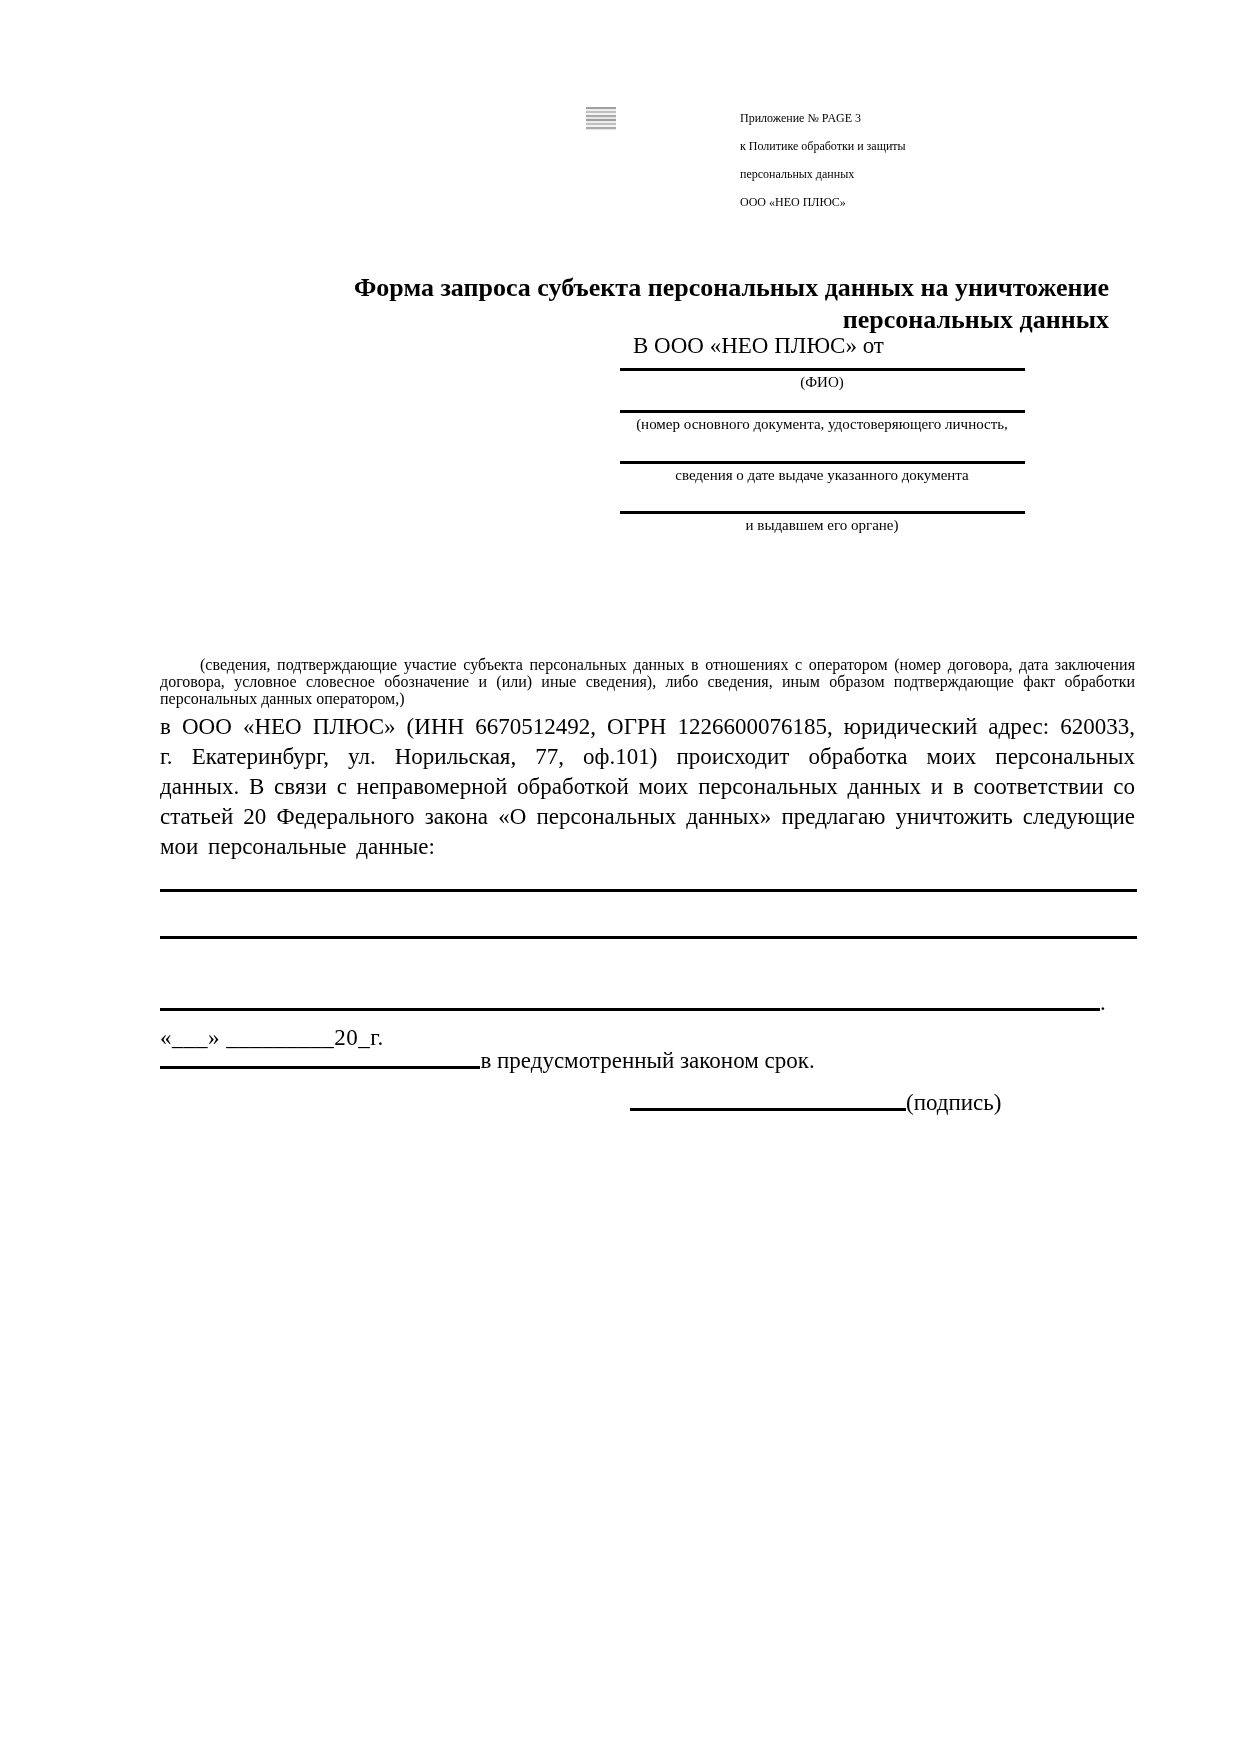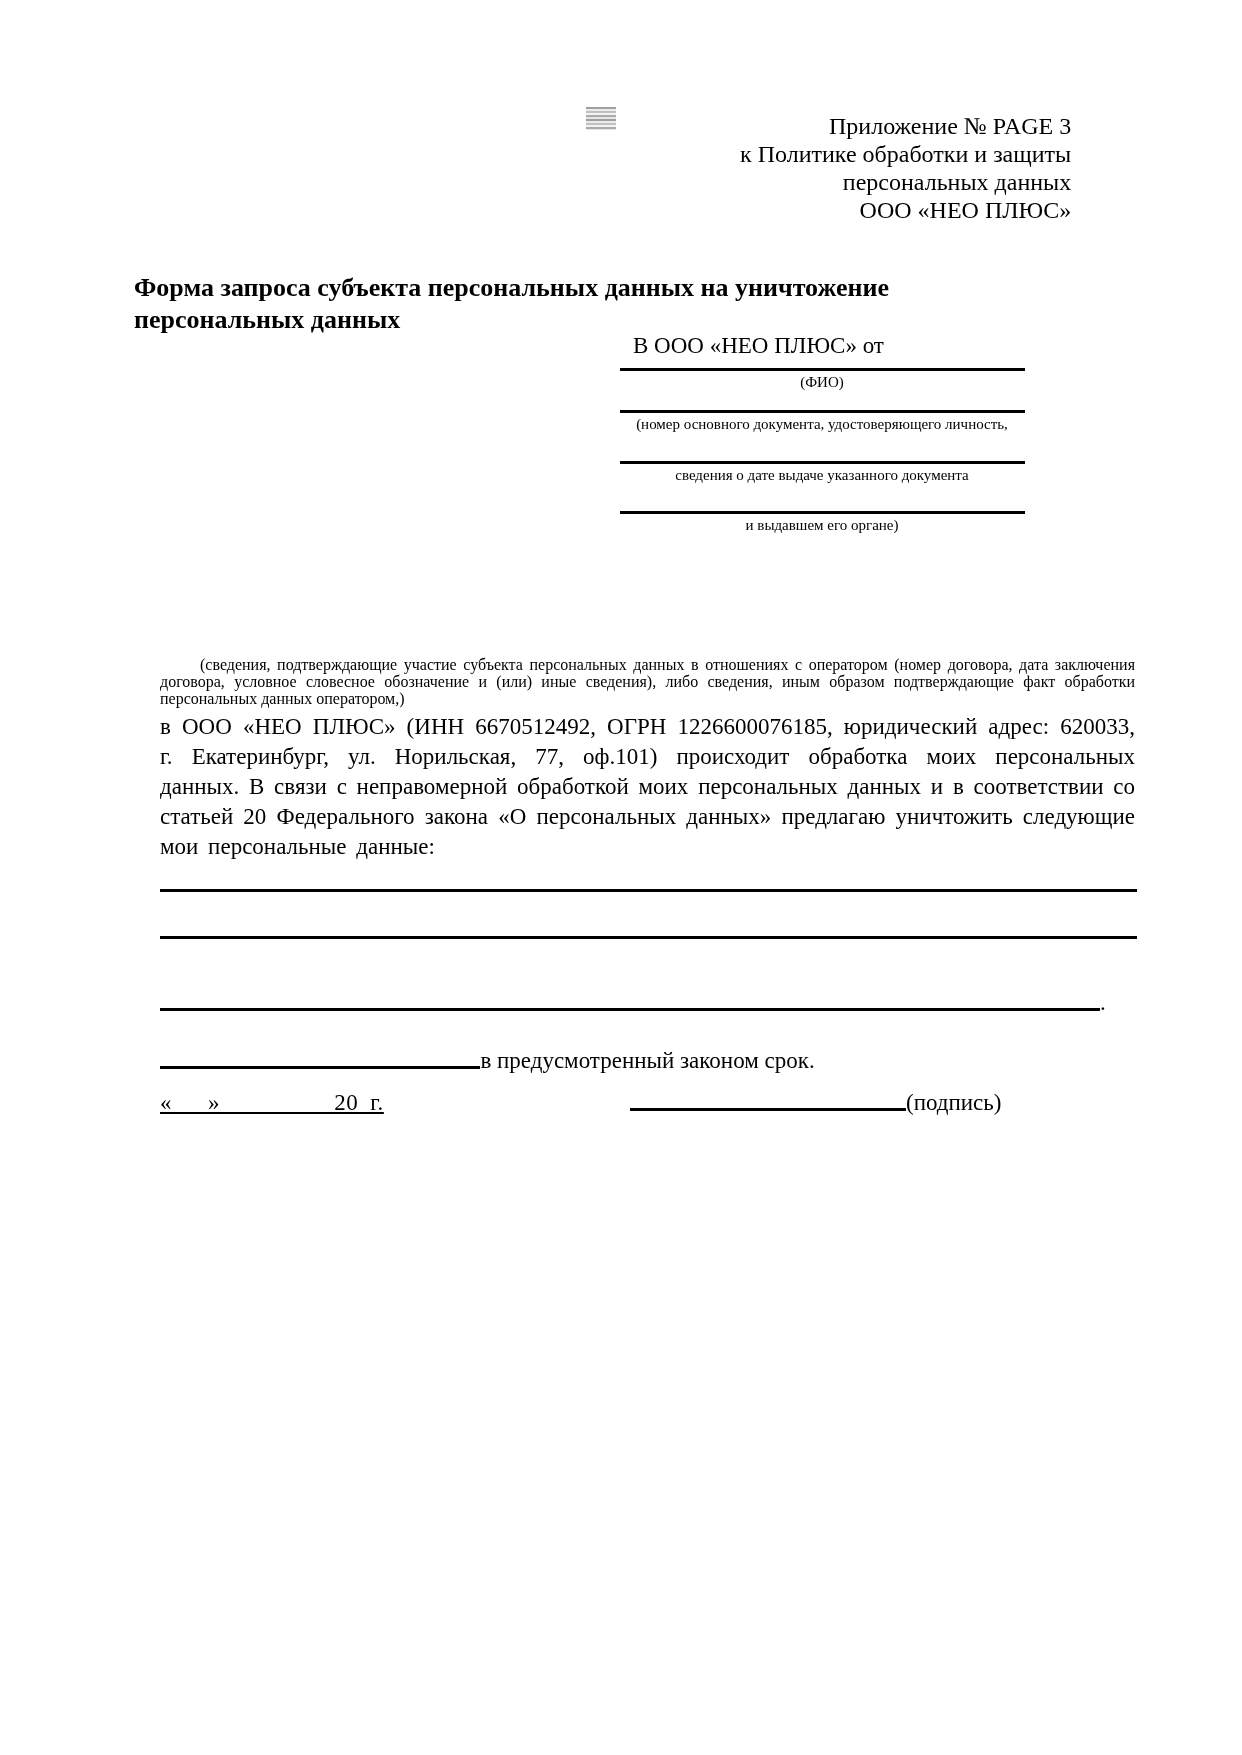--- a/index.html
+++ b/index.html
@@ -19,26 +19,26 @@
     width: 30px; height: 23px;
     background: repeating-linear-gradient(
       180deg,
       #8f8f8f 0 2px, #e9e9e9 2px 4px,
       #b5b5b5 4px 6px, #f1f1f1 6px 8px,
       #9c9c9c 8px 10px, #e2e2e2 10px 12px
     );
     opacity: 0.85;
   }
   .appendix {
-    position: absolute; left: 740px; top: 112px;
-    font-size: 24px; line-height: 28px; text-align: right;
+    position: absolute; left: 740px; top: 104px;
+    font-size: 12px; line-height: 28px; text-align: left;
   }
   .title {
     position: absolute; left: 134px; top: 272px; width: 975px;
-    font-weight: bold; font-size: 26px; line-height: 32px; text-align: left;
+    font-weight: bold; font-size: 26px; line-height: 32px; text-align: right;
   }
   .addressee { position: absolute; left: 633px; top: 333px; }
 
   .hline { position: absolute; background: #000; height: 3px; }
   .fline { left: 620px; width: 405px; }
   .flabel {
     position: absolute; left: 822px; transform: translateX(-50%);
     white-space: nowrap; font-size: 15px;
   }
 
@@ -53,21 +53,21 @@
     position: absolute; left: 160px; top: 656px; width: 975px;
     font-size: 16px; line-height: 17px; text-align: justify; text-indent: 40px;
   }
   .body-par {
     position: absolute; left: 160px; top: 712px; width: 975px;
     line-height: 30px; text-align: justify; word-spacing: 4px;
   }
   .full-bar { left: 160px; width: 977px; }
   .indent-par { position: absolute; left: 160px; width: 975px; text-indent: 40px; }
 
-  .footer-date { position: absolute; left: 160px; top: 1090px; letter-spacing: 0.5px; text-decoration: underline; }
+  .footer-date { position: absolute; left: 160px; top: 1025px; letter-spacing: 0.5px; }
   .sig-row { position: absolute; left: 630px; top: 1090px; width: 372px; display: flex; align-items: flex-end; }
   .sig-fill { flex: 0 0 276px; }
 </style>
 </head>
 <body>
 
 <div class="page">
 
   <span class="obj-icon"></span>
 

